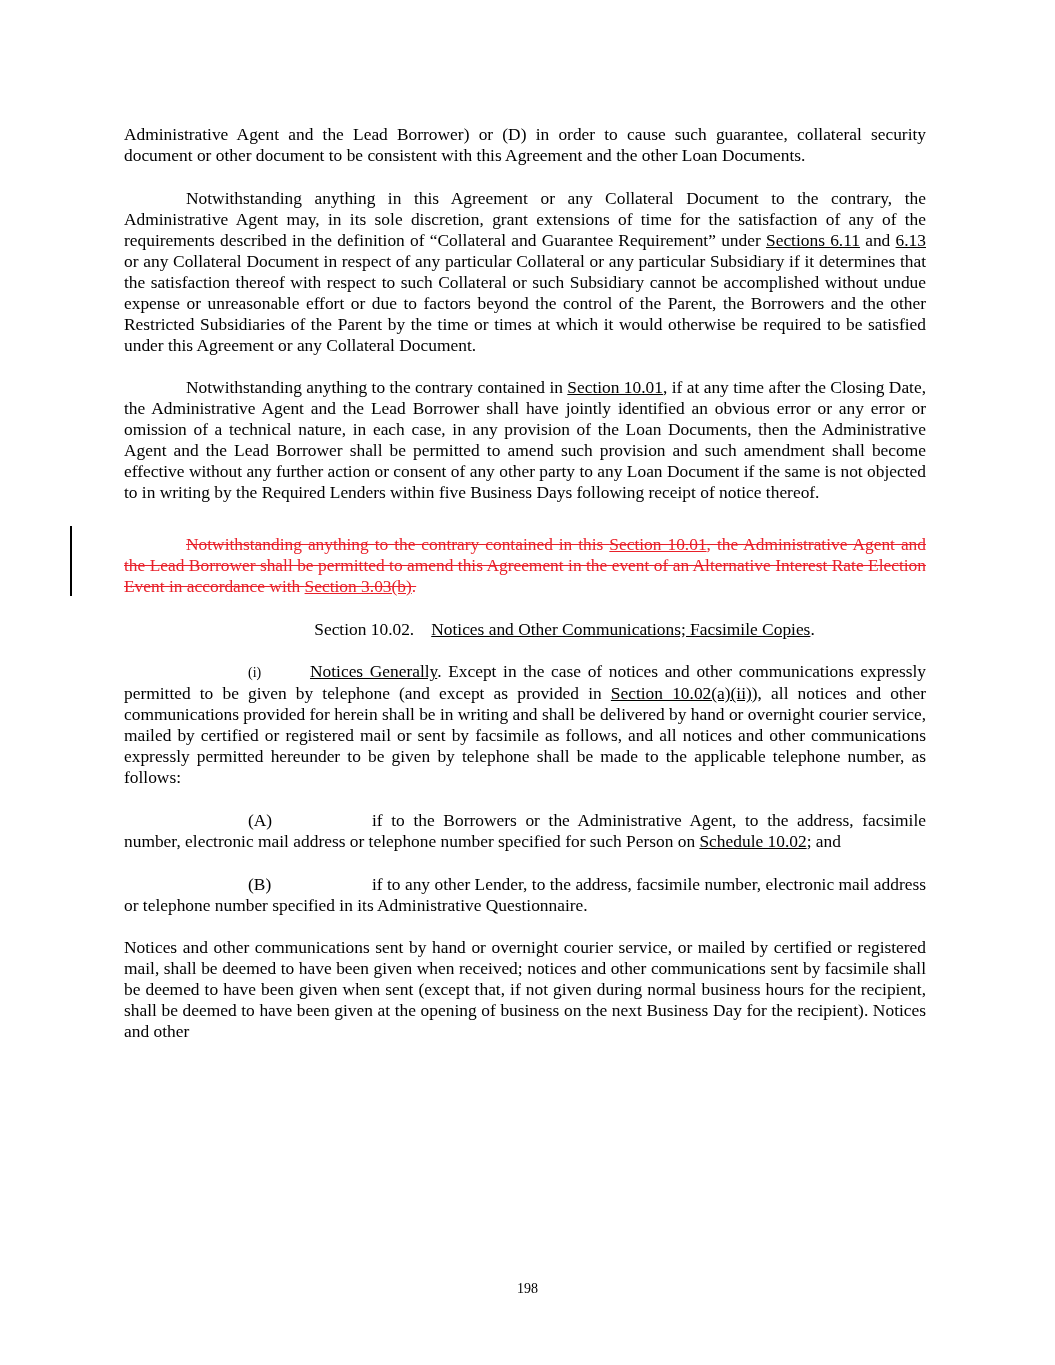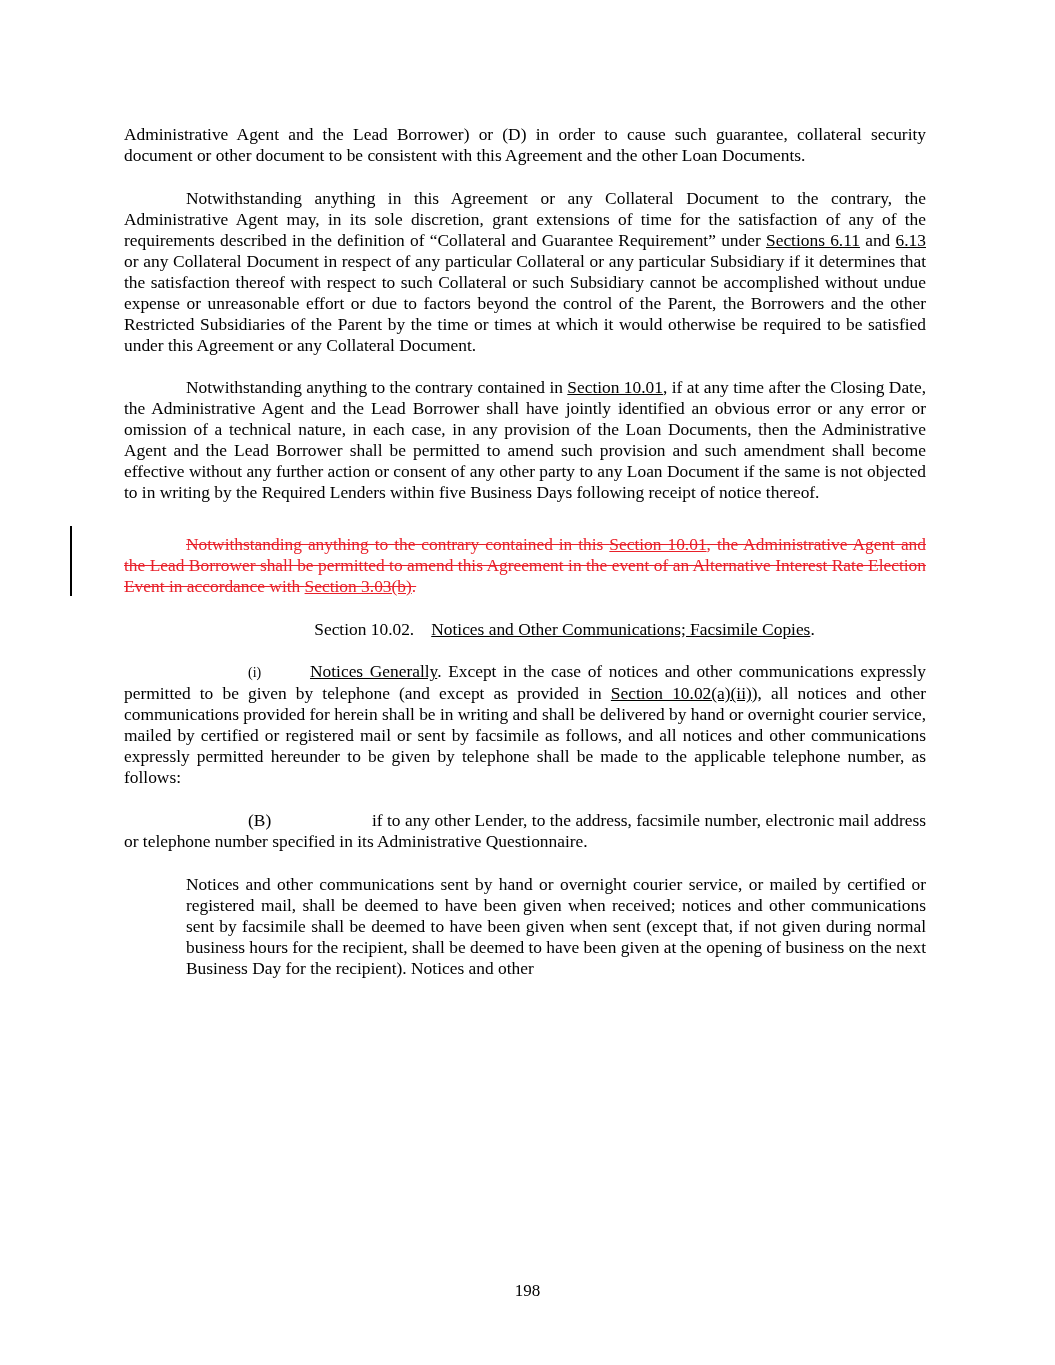--- a/index.html
+++ b/index.html
@@ -10,41 +10,42 @@
   .indent { text-indent: 62px; }
   u, .u { text-decoration: underline; }
   .deleted { color: #e8202a; text-decoration: line-through; position: relative; margin-top: 31px; }
   .deleted .u { text-decoration: underline line-through; }
   .changebar { position: absolute; left: -54px; top: -8px; width: 2px; height: 70px; background: #000; }
   .heading { padding-left: 62px; text-align: center; }
   .tab-sec { display: inline-block; width: 134px; }
   .tab-a { display: inline-block; width: 62px; font-size: 14px; }
   .tab-i { display: inline-block; width: 124px; font-size: 14px; }
   .tab-A { display: inline-block; width: 186px; }
-  .block { margin-left: 62px; }
-  .page-number { position: absolute; top: 1281px; left: 0; width: 1055px; text-align: center; font-size: 17px; }
+  .block { }
+  .page-number { position: absolute; top: 1281px; left: 0; width: 1055px; text-align: center; font-size: 14px; }
 </style>
 </head>
 <body>
 
 <div class="page">
 
   <p>Administrative Agent and the Lead Borrower) or (D) in order to cause such guarantee, collateral security document or other document to be consistent with this Agreement and the other Loan Documents.</p>
 
   <p class="indent"><span>Notwithstanding anything in this Agreement or any Collateral Document to the contrary, the Administrative Agent may, in its sole discretion, grant extensions of time for the satisfaction of any of the requirements described in the definition of “Collateral and Guarantee Requirement” under </span><u>Sections 6.11</u><span> and </span><u>6.13</u><span> or any Collateral Document in respect of any particular Collateral or any particular Subsidiary if it determines that the satisfaction thereof with respect to such Collateral or such Subsidiary cannot be accomplished without undue expense or unreasonable effort or due to factors beyond the control of the Parent, the Borrowers and the other Restricted Subsidiaries of the Parent by the time or times at which it would otherwise be required to be satisfied under this Agreement or any Collateral Document.</span></p>
 
 
   <p class="indent"><span>Notwithstanding anything to the contrary contained in </span><u>Section 10.01</u><span>, if at any time after the Closing Date, the Administrative Agent and the Lead Borrower shall have jointly identified an obvious error or any error or omission of a technical nature, in each case, in any provision of the Loan Documents, then the Administrative Agent and the Lead Borrower shall be permitted to amend such provision and such amendment shall become effective without any further action or consent of any other party to any Loan Document if the same is not objected to in writing by the Required Lenders within five Business Days following receipt of notice thereof.</span></p>
 
   <p class="indent deleted" style="color: rgb(232, 32, 42);"><span class="changebar"></span><span>Notwithstanding anything to the contrary contained in this </span><span class="u">Section 10.01</span><span>, the Administrative Agent and the Lead Borrower shall be permitted to amend this Agreement in the event of an Alternative Interest Rate Election Event in accordance with </span><span class="u">Section 3.03(b)</span><span>.</span></p>
 
   <p class="heading"><span class="tab-sec">Section 10.02.</span><u>Notices and Other Communications; Facsimile Copies</u><span>.</span></p>
 
 
   <p class="indent"><span class="tab-i">(i)</span><u>Notices Generally</u><span>.  Except in the case of notices and other communications expressly permitted to be given by telephone (and except as provided in </span><u>Section 10.02(a)(ii)</u><span>), all notices and other communications provided for herein shall be in writing and shall be delivered by hand or overnight courier service, mailed by certified or registered mail or sent by facsimile as follows, and all notices and other communications expressly permitted hereunder to be given by telephone shall be made to the applicable telephone number, as follows:</span></p>
 
+  <p class="indent"><span class="tab-A">(A)</span><span>if to the Borrowers or the Administrative Agent, to the address, facsimile number, electronic mail address or telephone number specified for such Person on </span><u>Schedule 10.02</u><span>; and</span></p>
 
   <p class="indent"><span class="tab-A">(B)</span><span>if to any other Lender, to the address, facsimile number, electronic mail address or telephone number specified in its Administrative Questionnaire.</span></p>
 
   <p class="block">Notices and other communications sent by hand or overnight courier service, or mailed by certified or registered mail, shall be deemed to have been given when received; notices and other communications sent by facsimile shall be deemed to have been given when sent (except that, if not given during normal business hours for the recipient, shall be deemed to have been given at the opening of business on the next Business Day for the recipient).  Notices and other</p>
 </div>
 
 <div class="page-number">198</div>
 
 </body></html>

